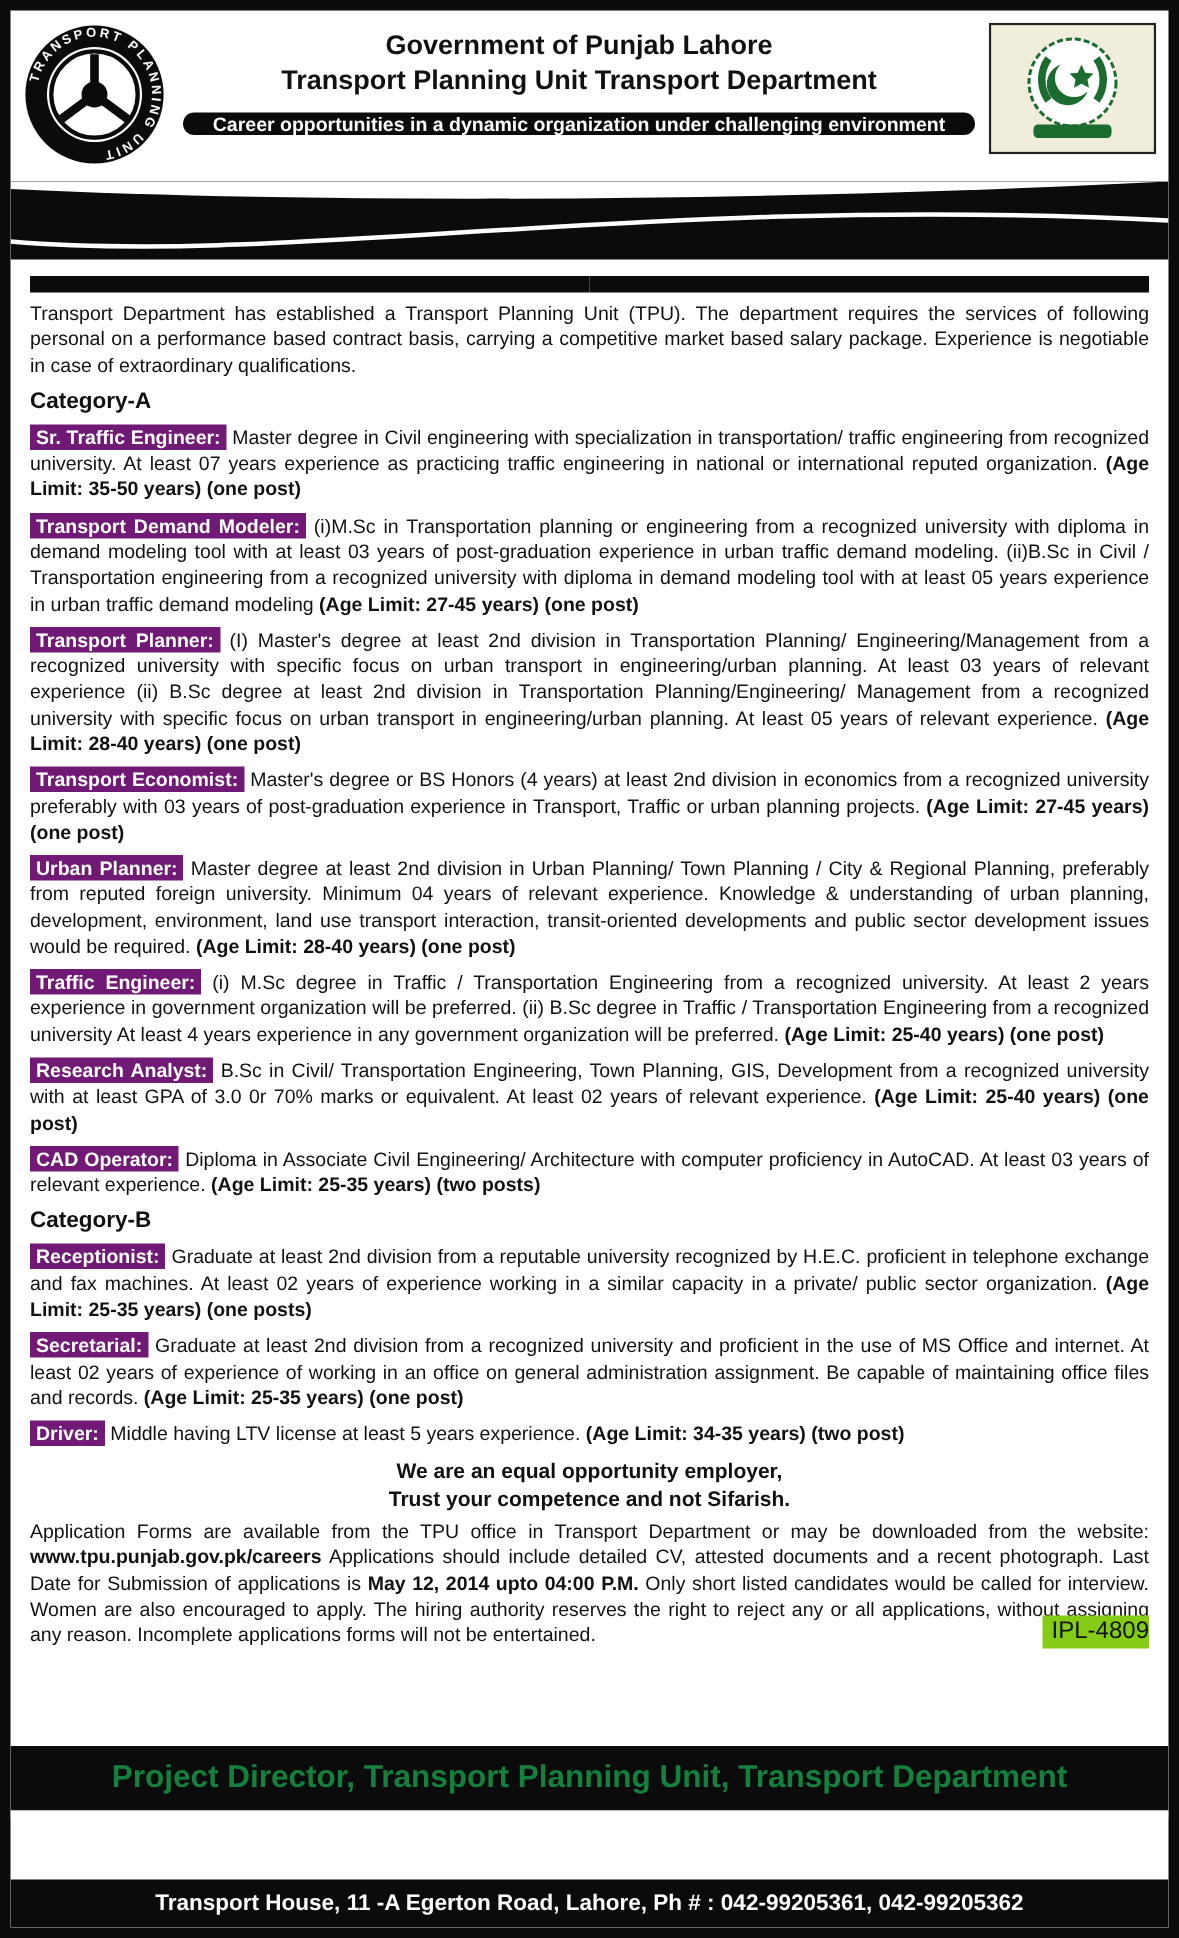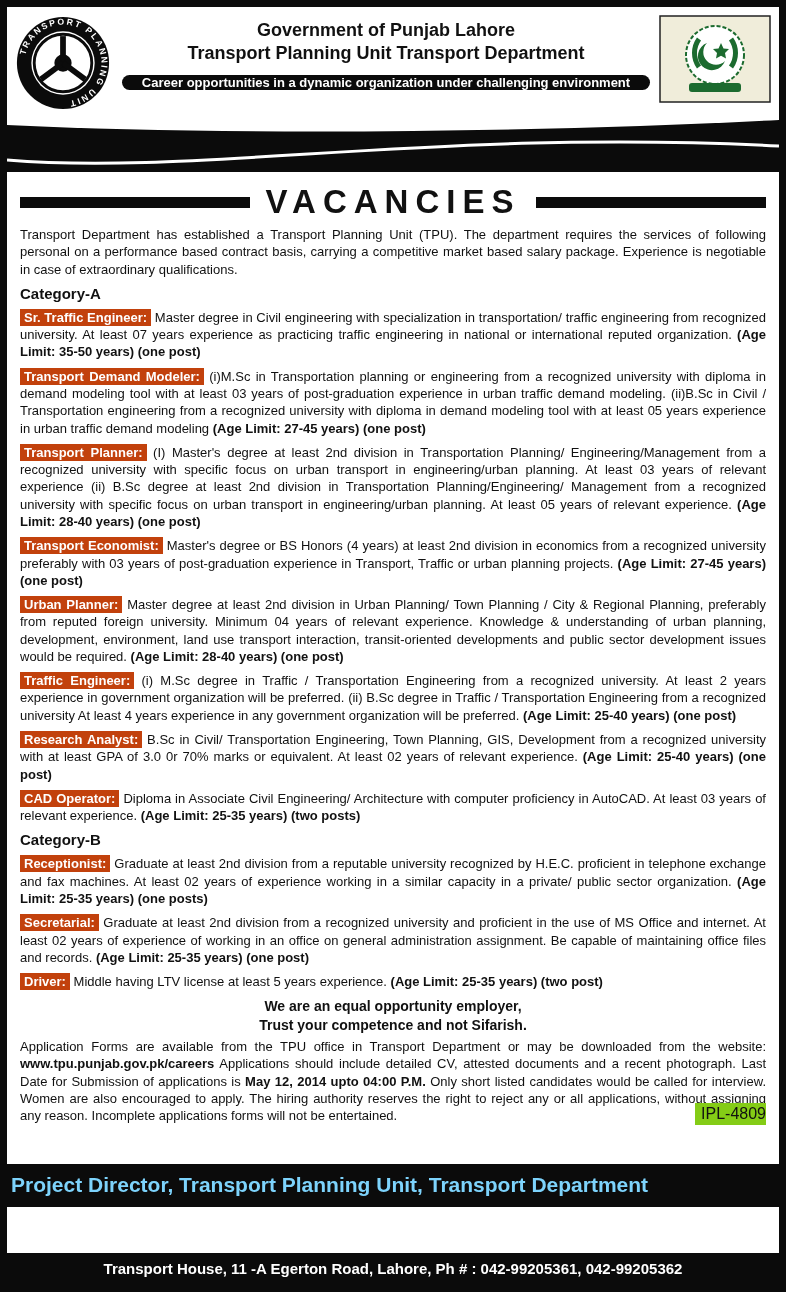--- a/index.html
+++ b/index.html
@@ -24,28 +24,28 @@
   .swoosh{ position:relative; height:52px; background:#0b0b0b; margin-top:5px; }
   .swoosh svg{ position:absolute; left:0; top:0; width:100%; height:100%; display:block; }
   
   .main{ flex:1; padding:2px 13px 0 13px; overflow:hidden; }
   .vacancies{ display:flex; align-items:center; margin:9px 0 5px 0; }
   .vacancies .vbar{ flex:1; height:11px; background:#0b0b0b; }
   .vacancies h1{ font-size:33px; letter-spacing:7px; margin:0 16px; font-weight:bold; }
   p.body-text{ font-size:13px; line-height:1.33; text-align:justify; margin:5px 0; }
   .cat{ text-align:left; font-weight:bold; font-size:15px; margin:7px 0 3px 0; }
   .job{ font-size:13px; line-height:1.33; text-align:justify; margin:7px 0; }
-  .job-title{ background:#c2410c; color:#fff; font-weight:bold; padding:1px 4px; }
+  .job-title{ background:#701a75; color:#fff; font-weight:bold; padding:1px 4px; }
   .meta{ font-weight:bold; }
   .equal{ text-align:center; font-weight:bold; font-size:14px; line-height:1.35; margin:5px 0 3px 0; }
   .footer-para{ position:relative; font-size:13px; line-height:1.33; text-align:justify; margin:2px 0 4px 0; }
   .bold-inline{ font-weight:bold; }
   .ipl{ position:absolute; right:0; bottom:0; font-size:16px; background:#84cc16; padding-left:6px; }
   
-  .bar1{ background:#0b0b0b; color:#7dd3fc; text-align:left; font-weight:bold; font-size:21px; padding:9px 4px 10px 4px; }
+  .bar1{ background:#0b0b0b; color:#15803d; text-align:center; font-weight:bold; font-size:21px; padding:9px 4px 10px 4px; }
   .bargap{ height:5px; background:#ffffff; }
   .bar2{ background:#0b0b0b; color:#fff; text-align:center; font-weight:bold; font-size:15px; padding:7px 4px 8px 4px;margin-top:41px; }
 </style>
 </head>
 <body>
 
 <div class="page">
 
   <div class="header">
     <div class="logo-left">
@@ -85,21 +85,20 @@
     <svg viewBox="0 0 772 52" preserveAspectRatio="none">
       <path d="M0,0 H772 C 540,12 230,16 0,5 Z" fill="#ffffff"></path>
       <path d="M0,40 C 190,56 430,8 772,26" stroke="#ffffff" stroke-width="3" fill="none"></path>
     </svg>
   </div>
 
   <div class="main">
 
     <div class="vacancies">
       <div class="vbar"></div>
-      <h1>VACANCIES</h1>
       <div class="vbar"></div>
     </div>
 
     <p class="body-text">Transport Department has established a Transport Planning Unit (TPU). The department requires the services of following personal on a performance based contract basis, carrying a competitive market based salary package. Experience is negotiable in case of extraordinary qualifications.</p>
 
     <div class="cat">Category-A</div>
 
     <p class="job">
       <span class="job-title">Sr. Traffic Engineer:</span>
       <span>Master degree in Civil engineering with specialization in transportation/ traffic engineering from recognized university. At least 07 years experience as practicing traffic engineering in national or international reputed organization.</span>
@@ -158,21 +157,21 @@
 
     <p class="job">
       <span class="job-title">Secretarial:</span>
       <span>Graduate at least 2nd division from a recognized university and proficient in the use of MS Office and internet. At least 02 years of experience of working in an office on general administration assignment. Be capable of maintaining office files and records.</span>
       <span class="meta">(Age Limit: 25-35 years) (one post)</span>
     </p>
 
     <p class="job">
       <span class="job-title">Driver:</span>
       <span>Middle having LTV license at least 5 years experience.</span>
-      <span class="meta">(Age Limit: 25-35 years) (two post)</span>
+      <span class="meta">(Age Limit: 34-35 years) (two post)</span>
     </p>
 
     <div class="equal">
       <div>We are an equal opportunity employer,</div>
       <div>Trust your competence and not Sifarish.</div>
     </div>
 
     <p class="footer-para">
       <span>Application Forms are available from the TPU office in Transport Department or may be downloaded from the website: </span><span class="bold-inline">www.tpu.punjab.gov.pk/careers</span><span> Applications should include detailed CV, attested documents and a recent photograph. Last Date for Submission of applications is </span><span class="bold-inline">May 12, 2014 upto 04:00 P.M.</span><span> Only short listed candidates would be called for interview. Women are also encouraged to apply. The hiring authority reserves the right to reject any or all applications, without assigning any reason. Incomplete applications forms will not be entertained.</span>
       <span class="ipl">IPL-4809</span>

